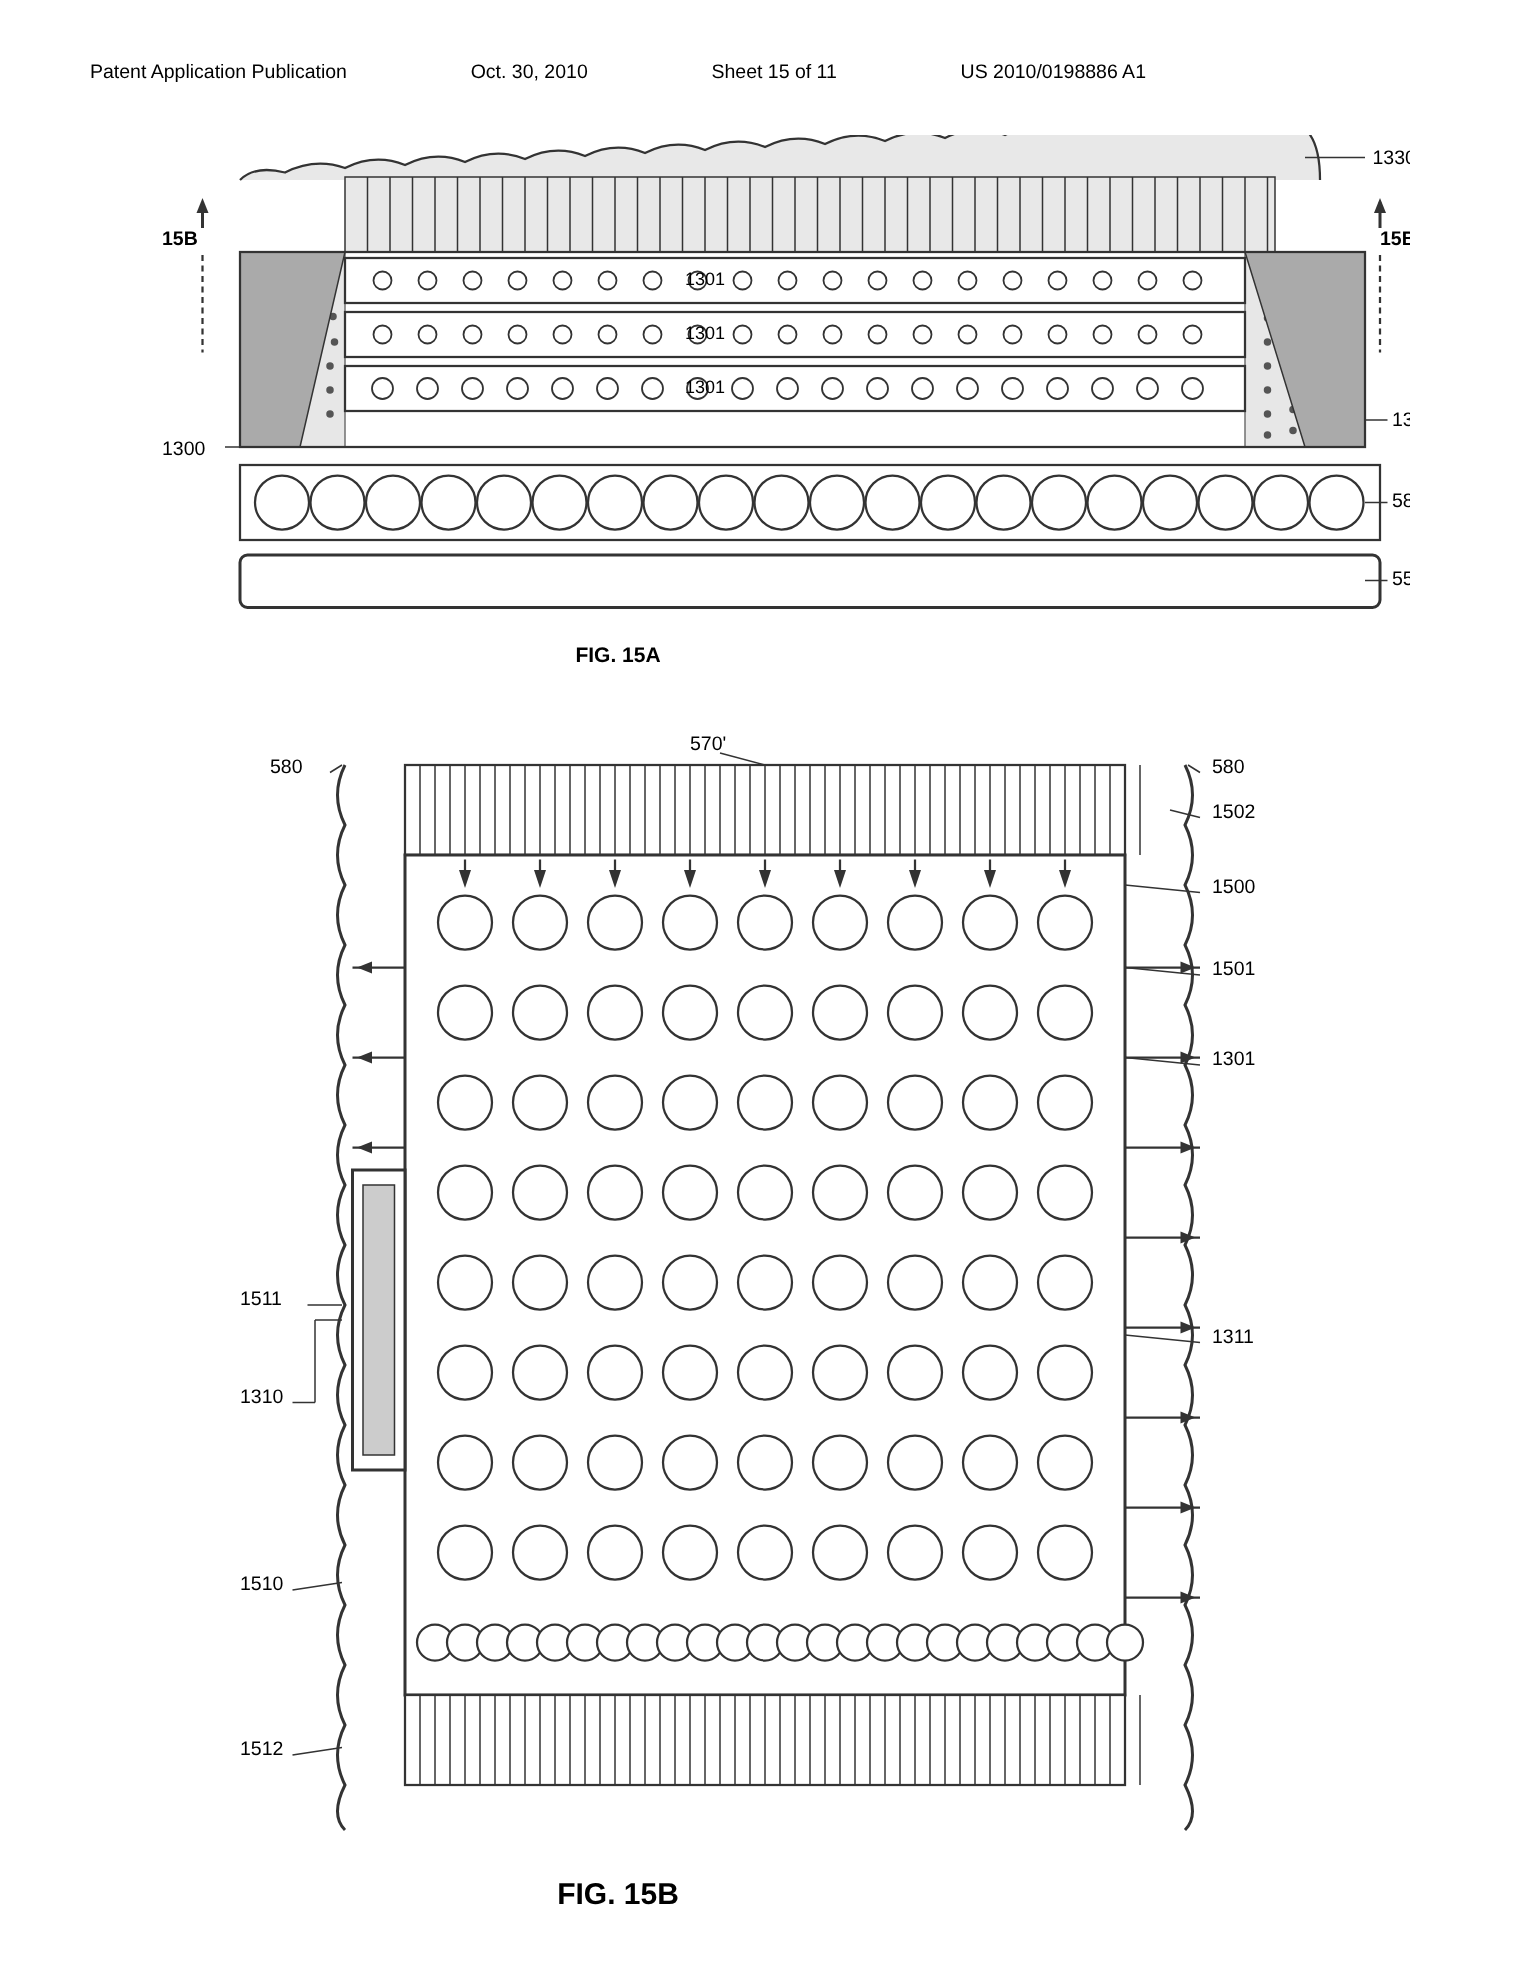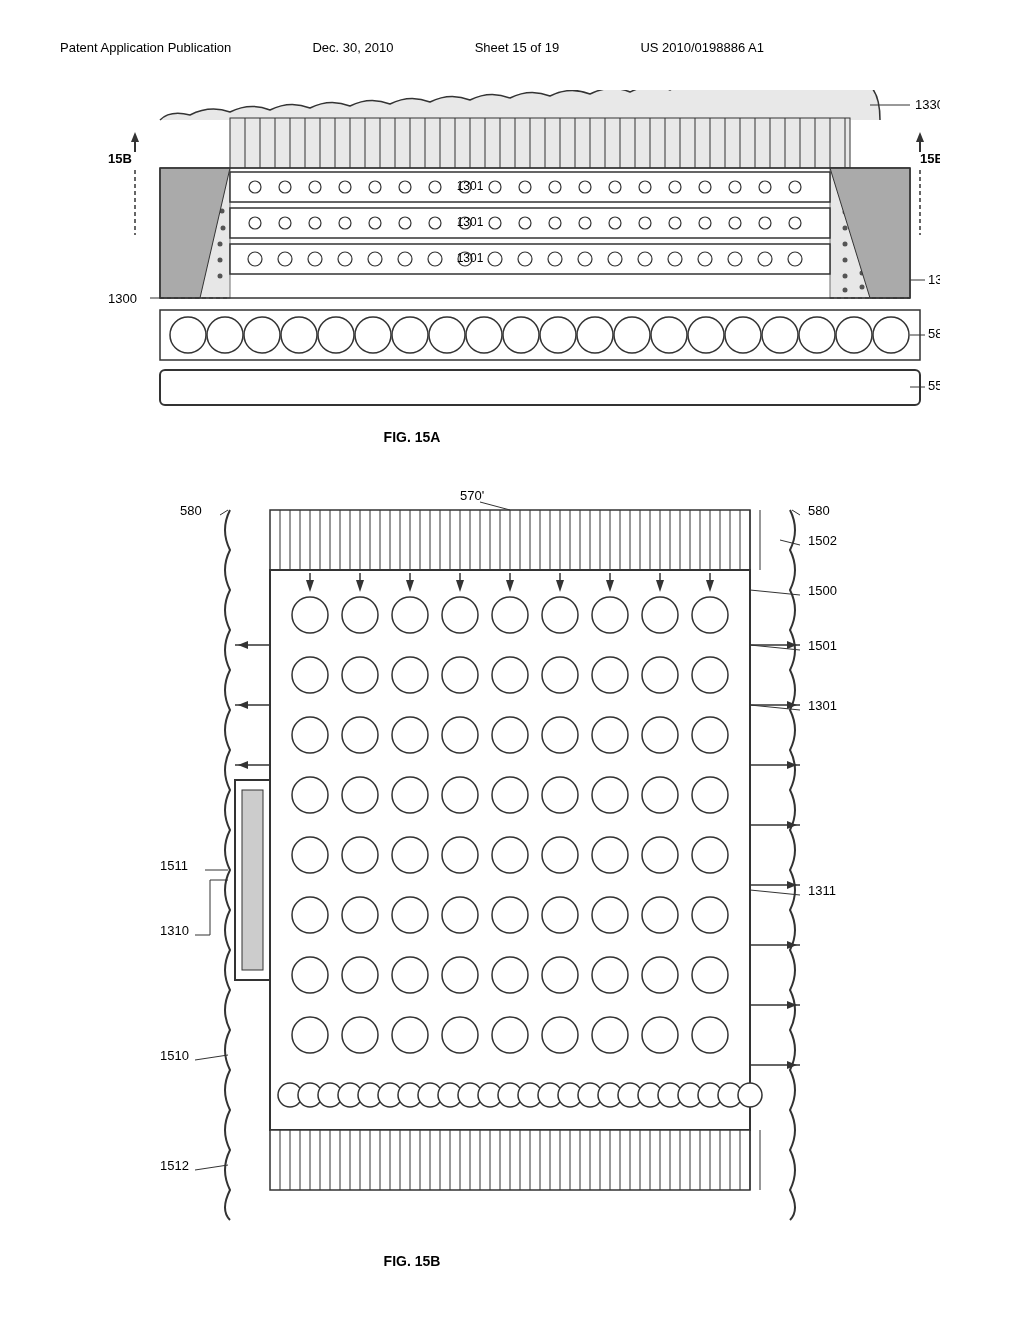--- a/index.html
+++ b/index.html
@@ -31,22 +31,22 @@
       font-size: 13px;
     }
   </style>
 </head>
 <body>
 
 <div class="page">
 
   <div class="header">
     <span>Patent Application Publication</span>
-    <span>Dec. 30, 2010</span>
-    <span>Sheet 15 of 19</span>
+    <span>Oct. 30, 2010</span>
+    <span>Sheet 15 of 11</span>
     <span>US 2010/0198886 A1</span>
   </div>
 
   <svg style="position:absolute; top:90px; left:80px; width:860px; height:340px;" viewBox="0 0 860 340">
 
     <path d="M 80,30 Q 90,20 110,25 Q 130,15 150,22 Q 170,12 190,20 Q 210,10 230,18 Q 250,8 270,16 Q 290,6 310,14 Q 330,4 350,12 Q 370,2 390,10 Q 410,0 430,8 Q 450,-2 470,6 Q 490,-4 510,4 Q 530,-6 550,2 Q 570,-8 590,0 Q 610,-10 630,-2 Q 650,-12 670,-4 Q 690,-14 710,-4 Q 730,-14 750,-5 Q 770,-15 790,-4 Q 800,5 800,30" fill="#e8e8e8" stroke="#333" stroke-width="1.5"></path>
 
     <rect x="150" y="28" width="620" height="50" fill="#e8e8e8" stroke="#333" stroke-width="1"></rect>
 
     <line x1="165" y1="28" x2="165" y2="78" stroke="#333" stroke-width="1"></line>
@@ -588,16 +588,16 @@
 
     <text x="80" y="580" font-size="13" font-family="Arial">1510</text>
     <line x1="148" y1="575" x2="115" y2="580" stroke="#333" stroke-width="1"></line>
 
     <text x="80" y="690" font-size="13" font-family="Arial">1512</text>
     <line x1="148" y1="685" x2="115" y2="690" stroke="#333" stroke-width="1"></line>
 
   </svg>
 
   <div style="position:absolute; top:1252px; left:50%; transform:translateX(-50%); text-align:center;">
-    <span style="font-size:14px; font-weight:bold;">FIG. 15B</span>
+    <span style="font-size:20px; font-weight:bold;">FIG. 15B</span>
   </div>
 
 </div>
 
 </body></html>

